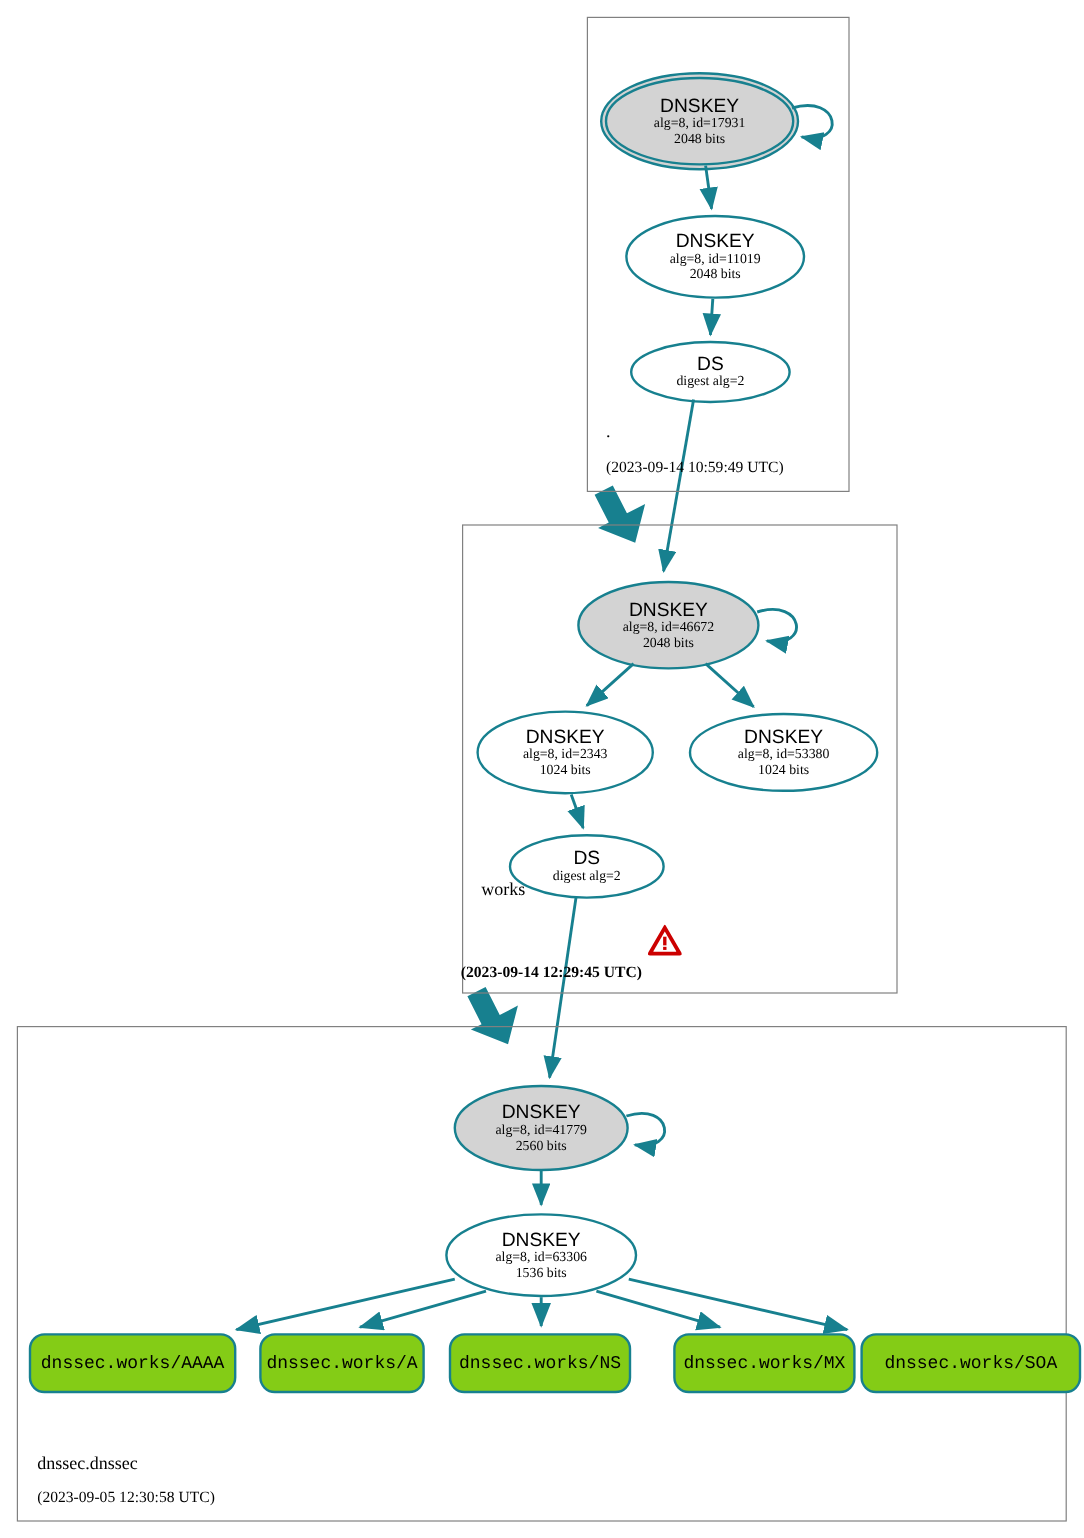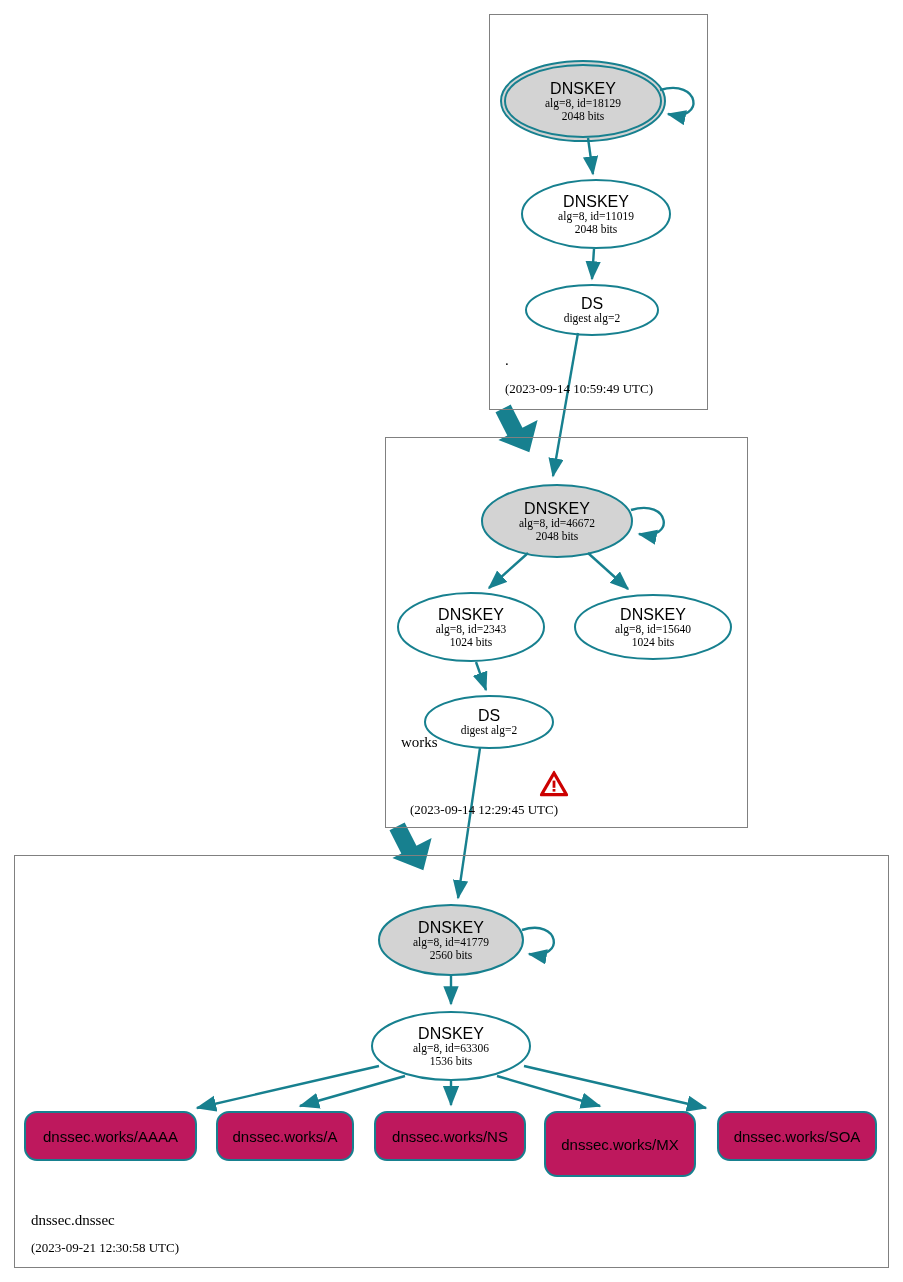--- a/index.html
+++ b/index.html
@@ -14,22 +14,22 @@
   .zone-time{font-size:13px;}
 
   .node{position:absolute;display:flex;flex-direction:column;align-items:center;
         justify-content:center;text-align:center;box-sizing:border-box;
         color:#000;line-height:1.08;}
   .node .t1{font-size:16px;font-family:"Liberation Sans", sans-serif;text-align:right;}
   .node .t2{font-size:11.5px;font-family:"Liberation Serif", serif;}
   .node .t3{font-size:11.5px;font-family:"Liberation Serif", serif;}
   .rrset{position:absolute;display:flex;align-items:center;justify-content:center;
          text-align:center;box-sizing:border-box;color:#000;
-         font-family:Liberation Sans, sans-serif;font-size:15px;
-         border:2px solid #17808f;border-radius:13px;background:#be185d;white-space:nowrap;}
+         font-family:Liberation Mono, monospace;font-size:15px;
+         border:2px solid #17808f;border-radius:13px;background:#84cc16;white-space:nowrap;}
   .warn{position:absolute;}
 </style>
 </head>
 <body>
 
 <div id="stage">
 
   <svg id="graph" viewBox="0 0 903 1282">
     <defs>
       <marker id="arw" markerWidth="9" markerHeight="9" refX="7.4" refY="3.2" orient="auto" markerUnits="strokeWidth">
@@ -85,37 +85,37 @@
   </svg>
 
   <div class="zone-box" style="left:489px;top:14px;width:219px;height:396px;"></div>
   <div class="zone-box" style="left:385px;top:437px;width:363px;height:391px;"></div>
   <div class="zone-box" style="left:14px;top:855px;width:875px;height:413px;"></div>
 
   <div class="zone-label zone-name" style="left:505px;top:352px;">.</div>
   <div class="zone-label zone-time" style="left:505px;top:381px;">(2023-09-14 10:59:49 UTC)</div>
 
   <div class="zone-label zone-name" style="left:401px;top:734px;">works</div>
-  <div class="zone-label zone-time" style="left:410px;top:802px;">(2023-09-14 12:29:45 UTC)</div>
+  <div class="zone-label zone-time" style="left:384px;top:802px;font-weight:bold;">(2023-09-14 12:29:45 UTC)</div>
 
   <div class="zone-label zone-name" style="left:31px;top:1212px;">dnssec.dnssec</div>
-  <div class="zone-label zone-time" style="left:31px;top:1240px;">(2023-09-21 12:30:58 UTC)</div>
+  <div class="zone-label zone-time" style="left:31px;top:1240px;">(2023-09-05 12:30:58 UTC)</div>
 
   <div class="warn" style="left:539px;top:769px;width:30px;height:28px;">
     <svg viewBox="0 0 30 28" width="30" height="28">
       <path d="M15 2.4 L28.2 25.2 Q28.9 26.6 27.3 26.6 L2.7 26.6 Q1.1 26.6 1.8 25.2 Z" fill="#cc0000" stroke="#cc0000" stroke-width="1.4" stroke-linejoin="round"></path>
       <path d="M15 7.2 L24.4 23.4 Q24.8 24.1 24 24.1 L6 24.1 Q5.2 24.1 5.6 23.4 Z" fill="#ffffff"></path>
       <rect x="13.6" y="11.6" width="2.8" height="7.2" fill="#cc0000"></rect>
       <rect x="13.6" y="20" width="2.8" height="2.6" fill="#cc0000"></rect>
     </svg>
   </div>
 
   <div class="node" style="left:505px;top:65px;width:156px;height:72px;">
     <span class="t1">DNSKEY</span>
-    <span class="t2">alg=8, id=18129</span>
+    <span class="t2">alg=8, id=17931</span>
     <span class="t3">2048 bits</span>
   </div>
 
   <div class="node" style="left:522px;top:180px;width:148px;height:68px;">
     <span class="t1">DNSKEY</span>
     <span class="t2">alg=8, id=11019</span>
     <span class="t3">2048 bits</span>
   </div>
 
   <div class="node" style="left:526px;top:288px;width:132px;height:44px;">
@@ -130,21 +130,21 @@
   </div>
 
   <div class="node" style="left:398px;top:593px;width:146px;height:68px;">
     <span class="t1">DNSKEY</span>
     <span class="t2">alg=8, id=2343</span>
     <span class="t3">1024 bits</span>
   </div>
 
   <div class="node" style="left:575px;top:595px;width:156px;height:64px;">
     <span class="t1">DNSKEY</span>
-    <span class="t2">alg=8, id=15640</span>
+    <span class="t2">alg=8, id=53380</span>
     <span class="t3">1024 bits</span>
   </div>
 
   <div class="node" style="left:425px;top:700px;width:128px;height:44px;">
     <span class="t1">DS</span>
     <span class="t2">digest alg=2</span>
   </div>
 
   <div class="node" style="left:379px;top:906px;width:144px;height:68px;">
     <span class="t1">DNSKEY</span>
@@ -154,16 +154,16 @@
 
   <div class="node" style="left:372px;top:1012px;width:158px;height:68px;">
     <span class="t1">DNSKEY</span>
     <span class="t2">alg=8, id=63306</span>
     <span class="t3">1536 bits</span>
   </div>
 
   <div class="rrset" style="left:24px;top:1111px;width:173px;height:50px;">dnssec.works/AAAA</div>
   <div class="rrset" style="left:216px;top:1111px;width:138px;height:50px;">dnssec.works/A</div>
   <div class="rrset" style="left:374px;top:1111px;width:152px;height:50px;">dnssec.works/NS</div>
-  <div class="rrset" style="left:544px;top:1111px;width:152px;height:66px;">dnssec.works/MX</div>
-  <div class="rrset" style="left:717px;top:1111px;width:160px;height:50px;">dnssec.works/SOA</div>
+  <div class="rrset" style="left:561px;top:1111px;width:152px;height:50px;">dnssec.works/MX</div>
+  <div class="rrset" style="left:717px;top:1111px;width:184px;height:50px;">dnssec.works/SOA</div>
 
 </div>
 
 </body></html>

